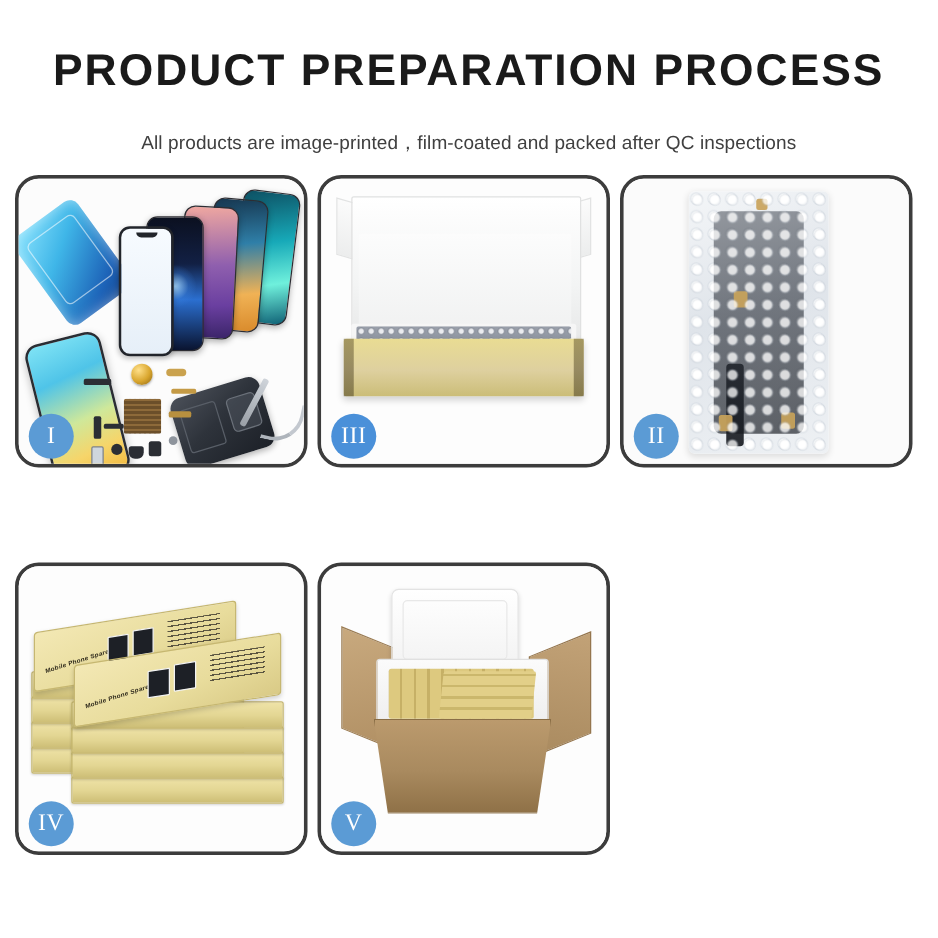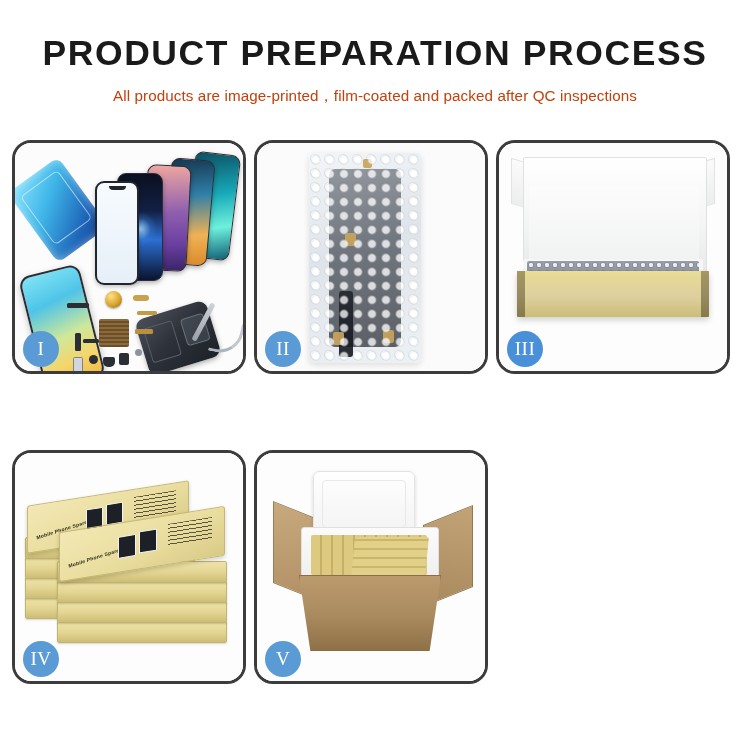--- a/index.html
+++ b/index.html
@@ -16,35 +16,35 @@
   }
 
   
   .header {
     position: absolute;
     top: 0; left: 0;
     width: 750px;
     text-align: center;
   }
   .title {
-    margin: 0;
-    padding-top: 33px;
+    margin: 15px;
+    padding-top: 21px;
     font-size: 35.5px;
     font-weight: 700;
     letter-spacing: 1.6px;
     color: #1a1a1a;
     font-family: "Liberation Sans", sans-serif;
     white-space: nowrap;
   }
   .subtitle {
     margin: 0;
     padding-top: 12px;
     font-size: 15.2px;
     font-weight: 400;
-    color: #c2410c;
+    color: #404040;
     letter-spacing: 0.1px;
     white-space: nowrap;
   }
 
   
   .grid {
     position: absolute;
     top: 140px;
     left: 12px;
     width: 726px;
@@ -480,48 +480,48 @@
       <div class="prt i"></div>
       <div class="prt j"></div>
       <div class="prt k"></div>
       <div class="screwdriver"></div>
       <div class="tweezer"></div>
     </div>
     <div class="badge b1">I</div>
   </div>
 
   <div class="panel">
+    <div class="panel-inner p3">
+      <div class="lid-flap-l"></div>
+      <div class="lid-flap-r"></div>
+      <div class="lid-back"></div>
+      <div class="foam-pad"></div>
+      <div class="inner-white"></div>
+      <div class="grey-fill"></div>
+      <div class="box-base"></div>
+    </div>
+    <div class="badge b3">III</div>
+  </div>
+
+  <div class="panel">
     <div class="panel-inner p2">
       <div class="bubble-bag">
         <div class="screen-inside"></div>
         <div class="flex-strip"></div>
         <div class="tape t1"></div>
         <div class="tape t2"></div>
         <div class="tape t3"></div>
         <div class="tape t4"></div>
         <div class="bubble-overlay"></div>
       </div>
     </div>
     <div class="badge b2">II</div>
   </div>
 
   <div class="panel">
-    <div class="panel-inner p3">
-      <div class="lid-flap-l"></div>
-      <div class="lid-flap-r"></div>
-      <div class="lid-back"></div>
-      <div class="foam-pad"></div>
-      <div class="inner-white"></div>
-      <div class="grey-fill"></div>
-      <div class="box-base"></div>
-    </div>
-    <div class="badge b3">III</div>
-  </div>
-
-  <div class="panel">
     <div class="panel-inner p4">
       <div class="stack">
 
         <div class="sbox" style="left:4px;  top:126px; width:168px; height:20px;"></div>
         <div class="sbox" style="left:4px;  top:106px; width:168px; height:20px;"></div>
         <div class="sbox" style="left:4px;  top:86px;  width:168px; height:20px;"></div>
         <div class="sbox" style="left:4px;  top:66px;  width:168px; height:20px;"></div>
         <div class="sbox" style="left:36px; top:150px; width:168px; height:20px;"></div>
         <div class="sbox" style="left:36px; top:130px; width:168px; height:20px;"></div>
         <div class="sbox" style="left:36px; top:110px; width:168px; height:20px;"></div>

